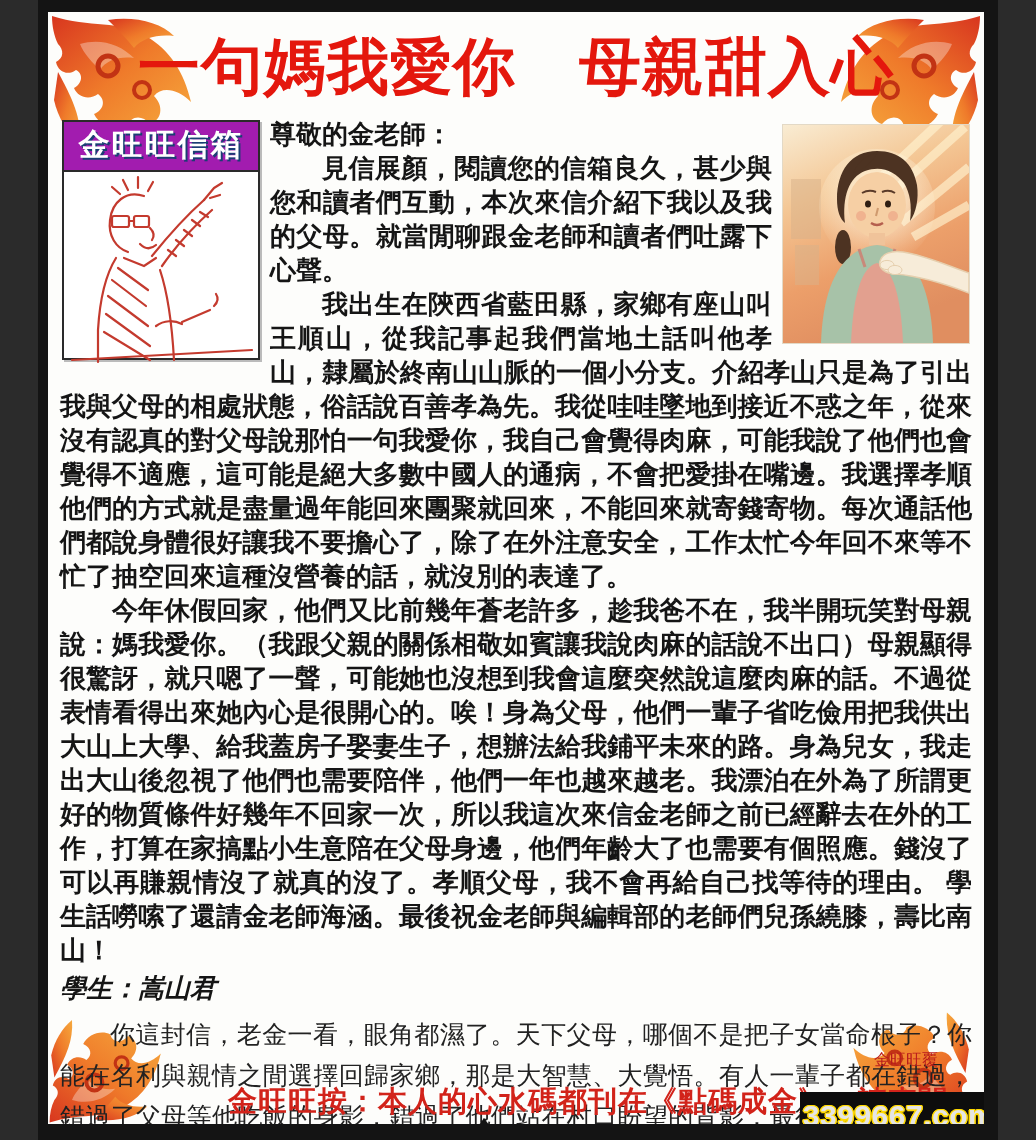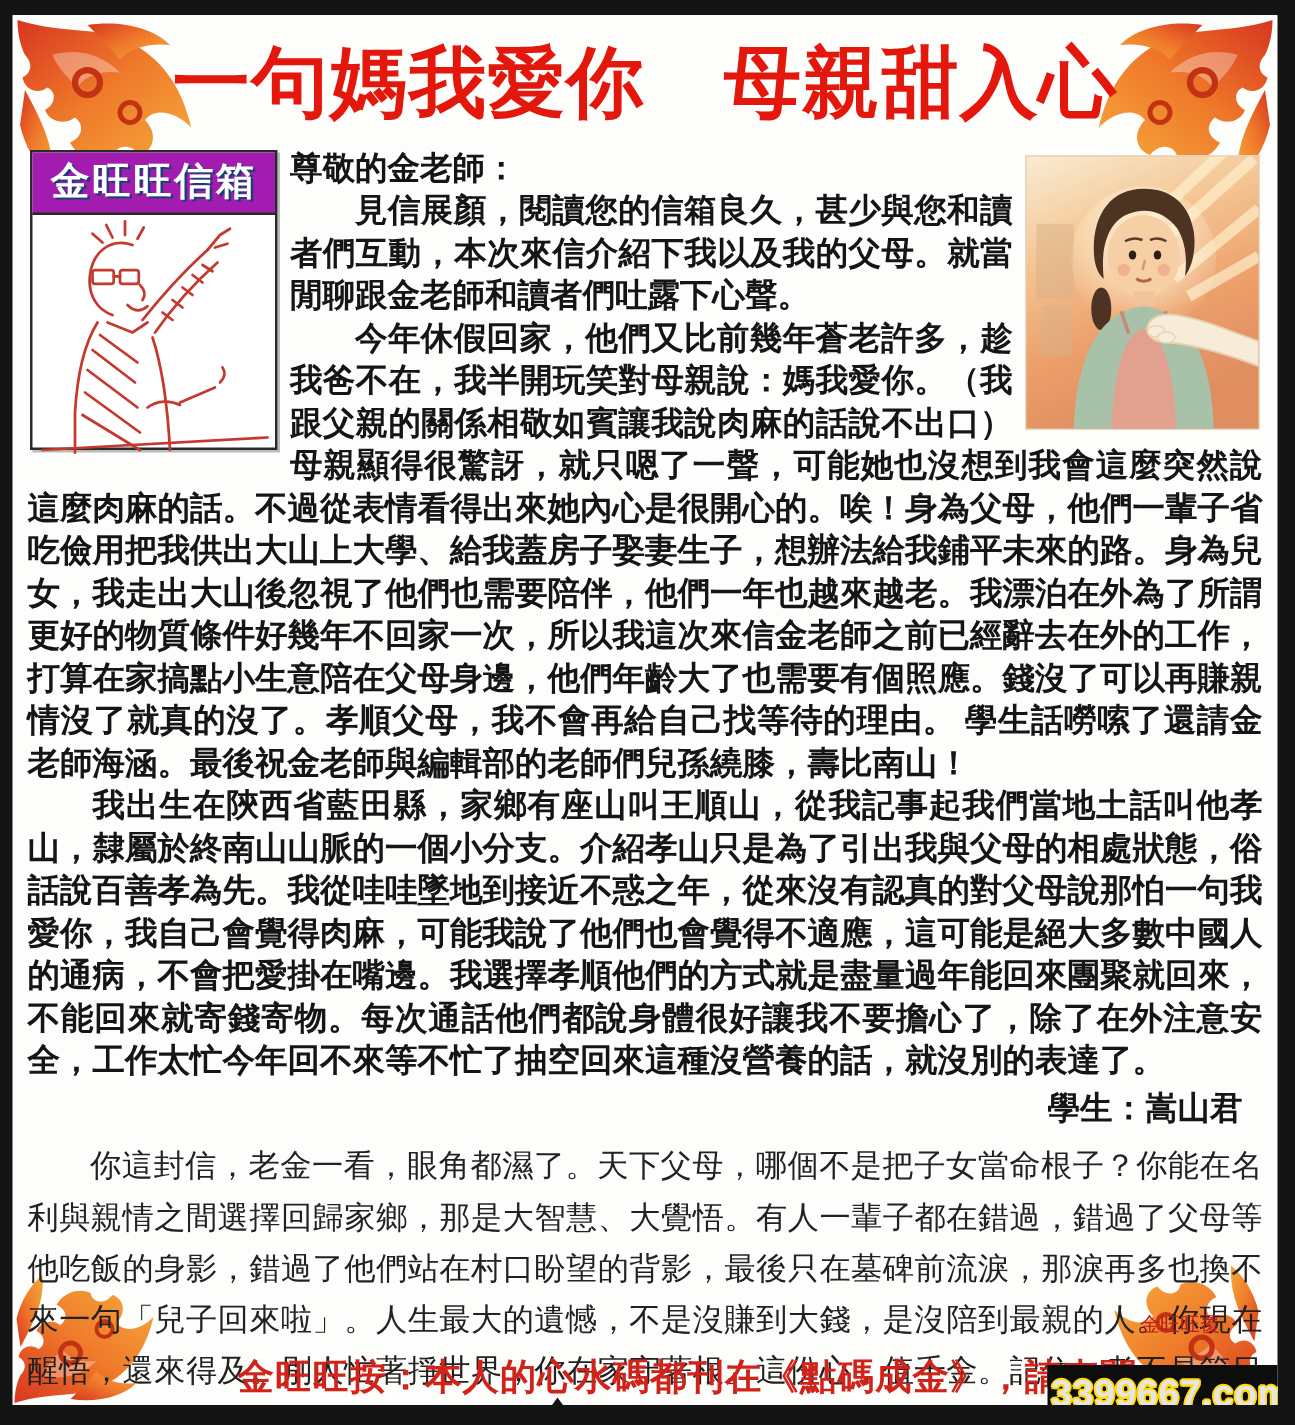--- a/index.html
+++ b/index.html
@@ -1,17 +1,17 @@
 <!DOCTYPE html>
 <html><head>
 <meta charset="utf-8">
 <style>
   html,body{margin:0;padding:0;background:#2b2b2b;}
   .page{
-    position:relative; width:1036px; height:1140px; margin:0 auto;
+    position:relative; width:960px; height:1140px; margin:0 auto;
     background:#fdfdfb; box-sizing:border-box; overflow:hidden;
     border-style:solid; border-color:#141414;
     border-width:12px 14px 16px 10px;
     font-family:"Liberation Serif","DejaVu Serif",serif;
   }
   
   .orn{position:absolute; z-index:1; pointer-events:none;}
   .orn.tl{left:2px; top:2px; width:150px; height:140px;}
   .orn.tr{right:2px; top:2px; width:150px; height:140px; transform:scaleX(-1);}
   .orn.bl{left:0; bottom:0; width:120px; height:112px; transform:scaleY(-1);}
@@ -45,21 +45,21 @@
   }
   .photo svg{display:block;}
 
   
   .letter{
     font-size:26px; line-height:34px; color:#151515; text-align:justify;
     font-weight:bold;
   }
   .letter p{margin:0; text-indent:2em;}
   .letter p.salutation{text-indent:0;}
-  .letter .signature{text-align:right; padding-right:16px; margin:4px 0 2px; text-indent:0;}
+  .letter .signature{text-align:left; padding-right:16px; margin:4px 0 2px; text-indent:0;font-style:italic;}
 
   
   .reply{
     font-size:25px; line-height:41px; color:#222; text-align:justify;
     font-weight:normal; font-family:"DejaVu Serif","Liberation Serif",serif;
     margin-top:8px;
   }
   .reply .salutation{margin:0; font-size:23px; line-height:34px; text-indent:0;}
   .reply p.body{margin:0; text-indent:2em;}
   .reply .signature{
@@ -211,22 +211,22 @@
 
         <path fill="#f7ecd9" stroke="#e6cfae" stroke-width="1.5" d="M186,148 C158,138 140,130 120,127 C108,125 99,129 97,136 C95,143 102,149 113,149 C136,151 160,158 186,168 Z"></path>
         <ellipse cx="104" cy="140" rx="7" ry="4.6" fill="#f7ecd9" stroke="#e6cfae"></ellipse>
         <ellipse cx="112" cy="145" rx="7" ry="4.6" fill="#f7ecd9" stroke="#e6cfae"></ellipse>
       </svg>
     </div>
 
     <div class="letter">
       <p class="salutation">尊敬的金老師：</p>
       <p>見信展顏，閱讀您的信箱良久，甚少與您和讀者們互動，本次來信介紹下我以及我的父母。就當閒聊跟金老師和讀者們吐露下心聲。</p>
+      <p>我出生在陝西省藍田縣，家鄉有座山叫王順山，從我記事起我們當地土話叫他孝山，隸屬於終南山山脈的一個小分支。介紹孝山只是為了引出我與父母的相處狀態，俗話說百善孝為先。我從哇哇墜地到接近不惑之年，從來沒有認真的對父母說那怕一句我愛你，我自己會覺得肉麻，可能我說了他們也會覺得不適應，這可能是絕大多數中國人的通病，不會把愛掛在嘴邊。我選擇孝順他們的方式就是盡量過年能回來團聚就回來，不能回來就寄錢寄物。每次通話他們都說身體很好讓我不要擔心了，除了在外注意安全，工作太忙今年回不來等不忙了抽空回來這種沒營養的話，就沒別的表達了。</p>
       <p>今年休假回家，他們又比前幾年蒼老許多，趁我爸不在，我半開玩笑對母親說：媽我愛你。（我跟父親的關係相敬如賓讓我說肉麻的話說不出口）母親顯得很驚訝，就只嗯了一聲，可能她也沒想到我會這麼突然說這麼肉麻的話。不過從表情看得出來她內心是很開心的。唉！身為父母，他們一輩子省吃儉用把我供出大山上大學、給我蓋房子娶妻生子，想辦法給我鋪平未來的路。身為兒女，我走出大山後忽視了他們也需要陪伴，他們一年也越來越老。我漂泊在外為了所謂更好的物質條件好幾年不回家一次，所以我這次來信金老師之前已經辭去在外的工作，打算在家搞點小生意陪在父母身邊，他們年齡大了也需要有個照應。錢沒了可以再賺親情沒了就真的沒了。孝順父母，我不會再給自己找等待的理由。 學生話嘮嗦了還請金老師海涵。最後祝金老師與編輯部的老師們兒孫繞膝，壽比南山！</p>
-      <p>我出生在陝西省藍田縣，家鄉有座山叫王順山，從我記事起我們當地土話叫他孝山，隸屬於終南山山脈的一個小分支。介紹孝山只是為了引出我與父母的相處狀態，俗話說百善孝為先。我從哇哇墜地到接近不惑之年，從來沒有認真的對父母說那怕一句我愛你，我自己會覺得肉麻，可能我說了他們也會覺得不適應，這可能是絕大多數中國人的通病，不會把愛掛在嘴邊。我選擇孝順他們的方式就是盡量過年能回來團聚就回來，不能回來就寄錢寄物。每次通話他們都說身體很好讓我不要擔心了，除了在外注意安全，工作太忙今年回不來等不忙了抽空回來這種沒營養的話，就沒別的表達了。</p>
       <p class="signature">學生：嵩山君</p>
     </div>
 
     <div class="reply">
       <p class="body">你這封信，老金一看，眼角都濕了。天下父母，哪個不是把子女當命根子？你能在名利與親情之間選擇回歸家鄉，那是大智慧、大覺悟。有人一輩子都在錯過，錯過了父母等他吃飯的身影，錯過了他們站在村口盼望的背影，最後只在墓碑前流淚，那淚再多也換不來一句「兒子回來啦」。人生最大的遺憾，不是沒賺到大錢，是沒陪到最親的人。你現在醒悟，還來得及。別人忙著掙世界，你在家守著根。這份心，值千金。記住，孝不是節日才想起的形式，而是日常的陪伴與回應。你回家，是你父母今生最大的福報。</p>
     </div>
   </div>
 
   <div class="reply signature" style="position:static">
     <div class="signature">金旺旺覆</div>

